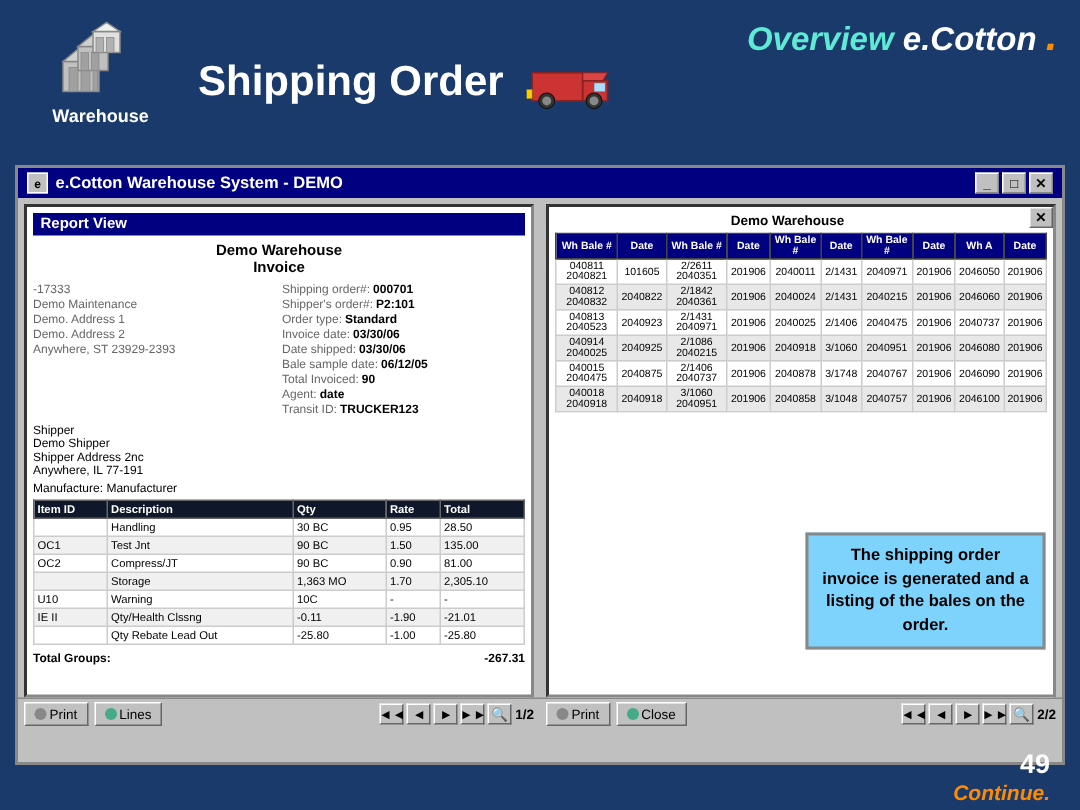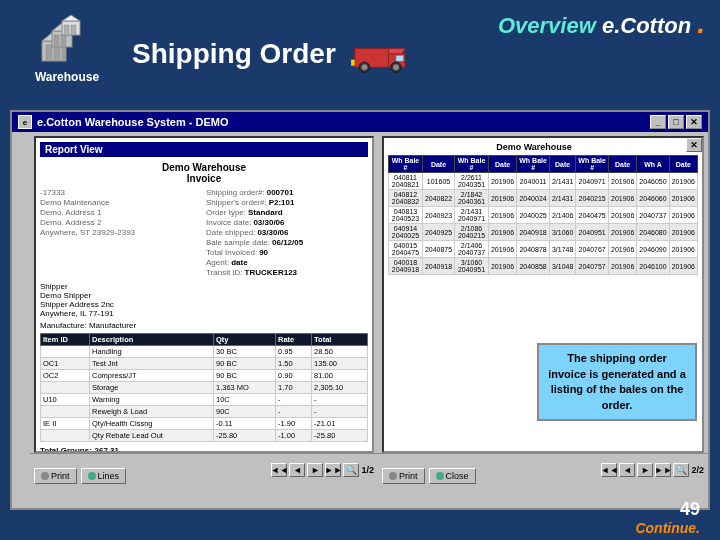--- a/index.html
+++ b/index.html
@@ -158,21 +158,20 @@
       padding: 2px 8px;
       cursor: pointer;
       color: black;
     }
 
     
     .content-wrapper {
       position: relative;
       display: flex;
       height: calc(100% - 42px);
-      padding-left: 18px;
     }
 
     .report-view-bar {
       background: #000080;
       color: white;
       font-size: 10px;
       padding: 2px 5px;
       margin-bottom: 5px;
       font-weight: bold;
     }
@@ -234,20 +233,21 @@
       background: #f0f0f0;
     }
 
     .invoice-totals {
       font-size: 8px;
       margin-top: 4px;
     }
 
     .invoice-total-row {
       display: flex;
+      justify-content: space-between;
       font-weight: bold;
     }
 
     
     .panel-toolbar {
       display: flex;
       align-items: center;
       gap: 4px;
       padding: 2px 4px;
       background: #c0c0c0;
@@ -259,21 +259,20 @@
       background: #c0c0c0;
       border: 1px solid #fff;
       border-right-color: #666;
       border-bottom-color: #666;
       padding: 2px 6px;
       font-size: 9px;
       cursor: pointer;
       display: flex;
       align-items: center;
       gap: 2px;
-      margin-top: 12px;
     }
 
     .btn-icon-circle {
       width: 8px;
       height: 8px;
       border-radius: 50%;
       display: inline-block;
     }
 
     .nav-controls {
@@ -614,27 +613,20 @@
                 <td></td>
                 <td>Storage</td>
                 <td>1,363 MO</td>
                 <td>1.70</td>
                 <td>2,305.10</td>
               </tr>
             <tr>
                 <td>U10</td>
                 <td>Warning</td>
                 <td>10C</td>
-                <td>-</td>
-                <td>-</td>
-              </tr>
-            <tr>
-                <td></td>
-                <td>Reweigh &amp; Load</td>
-                <td>90C</td>
                 <td>-</td>
                 <td>-</td>
               </tr>
             <tr>
                 <td>IE II</td>
                 <td>Qty/Health Clssng</td>
                 <td>-0.11</td>
                 <td>-1.90</td>
                 <td>-21.01</td>
               </tr>

